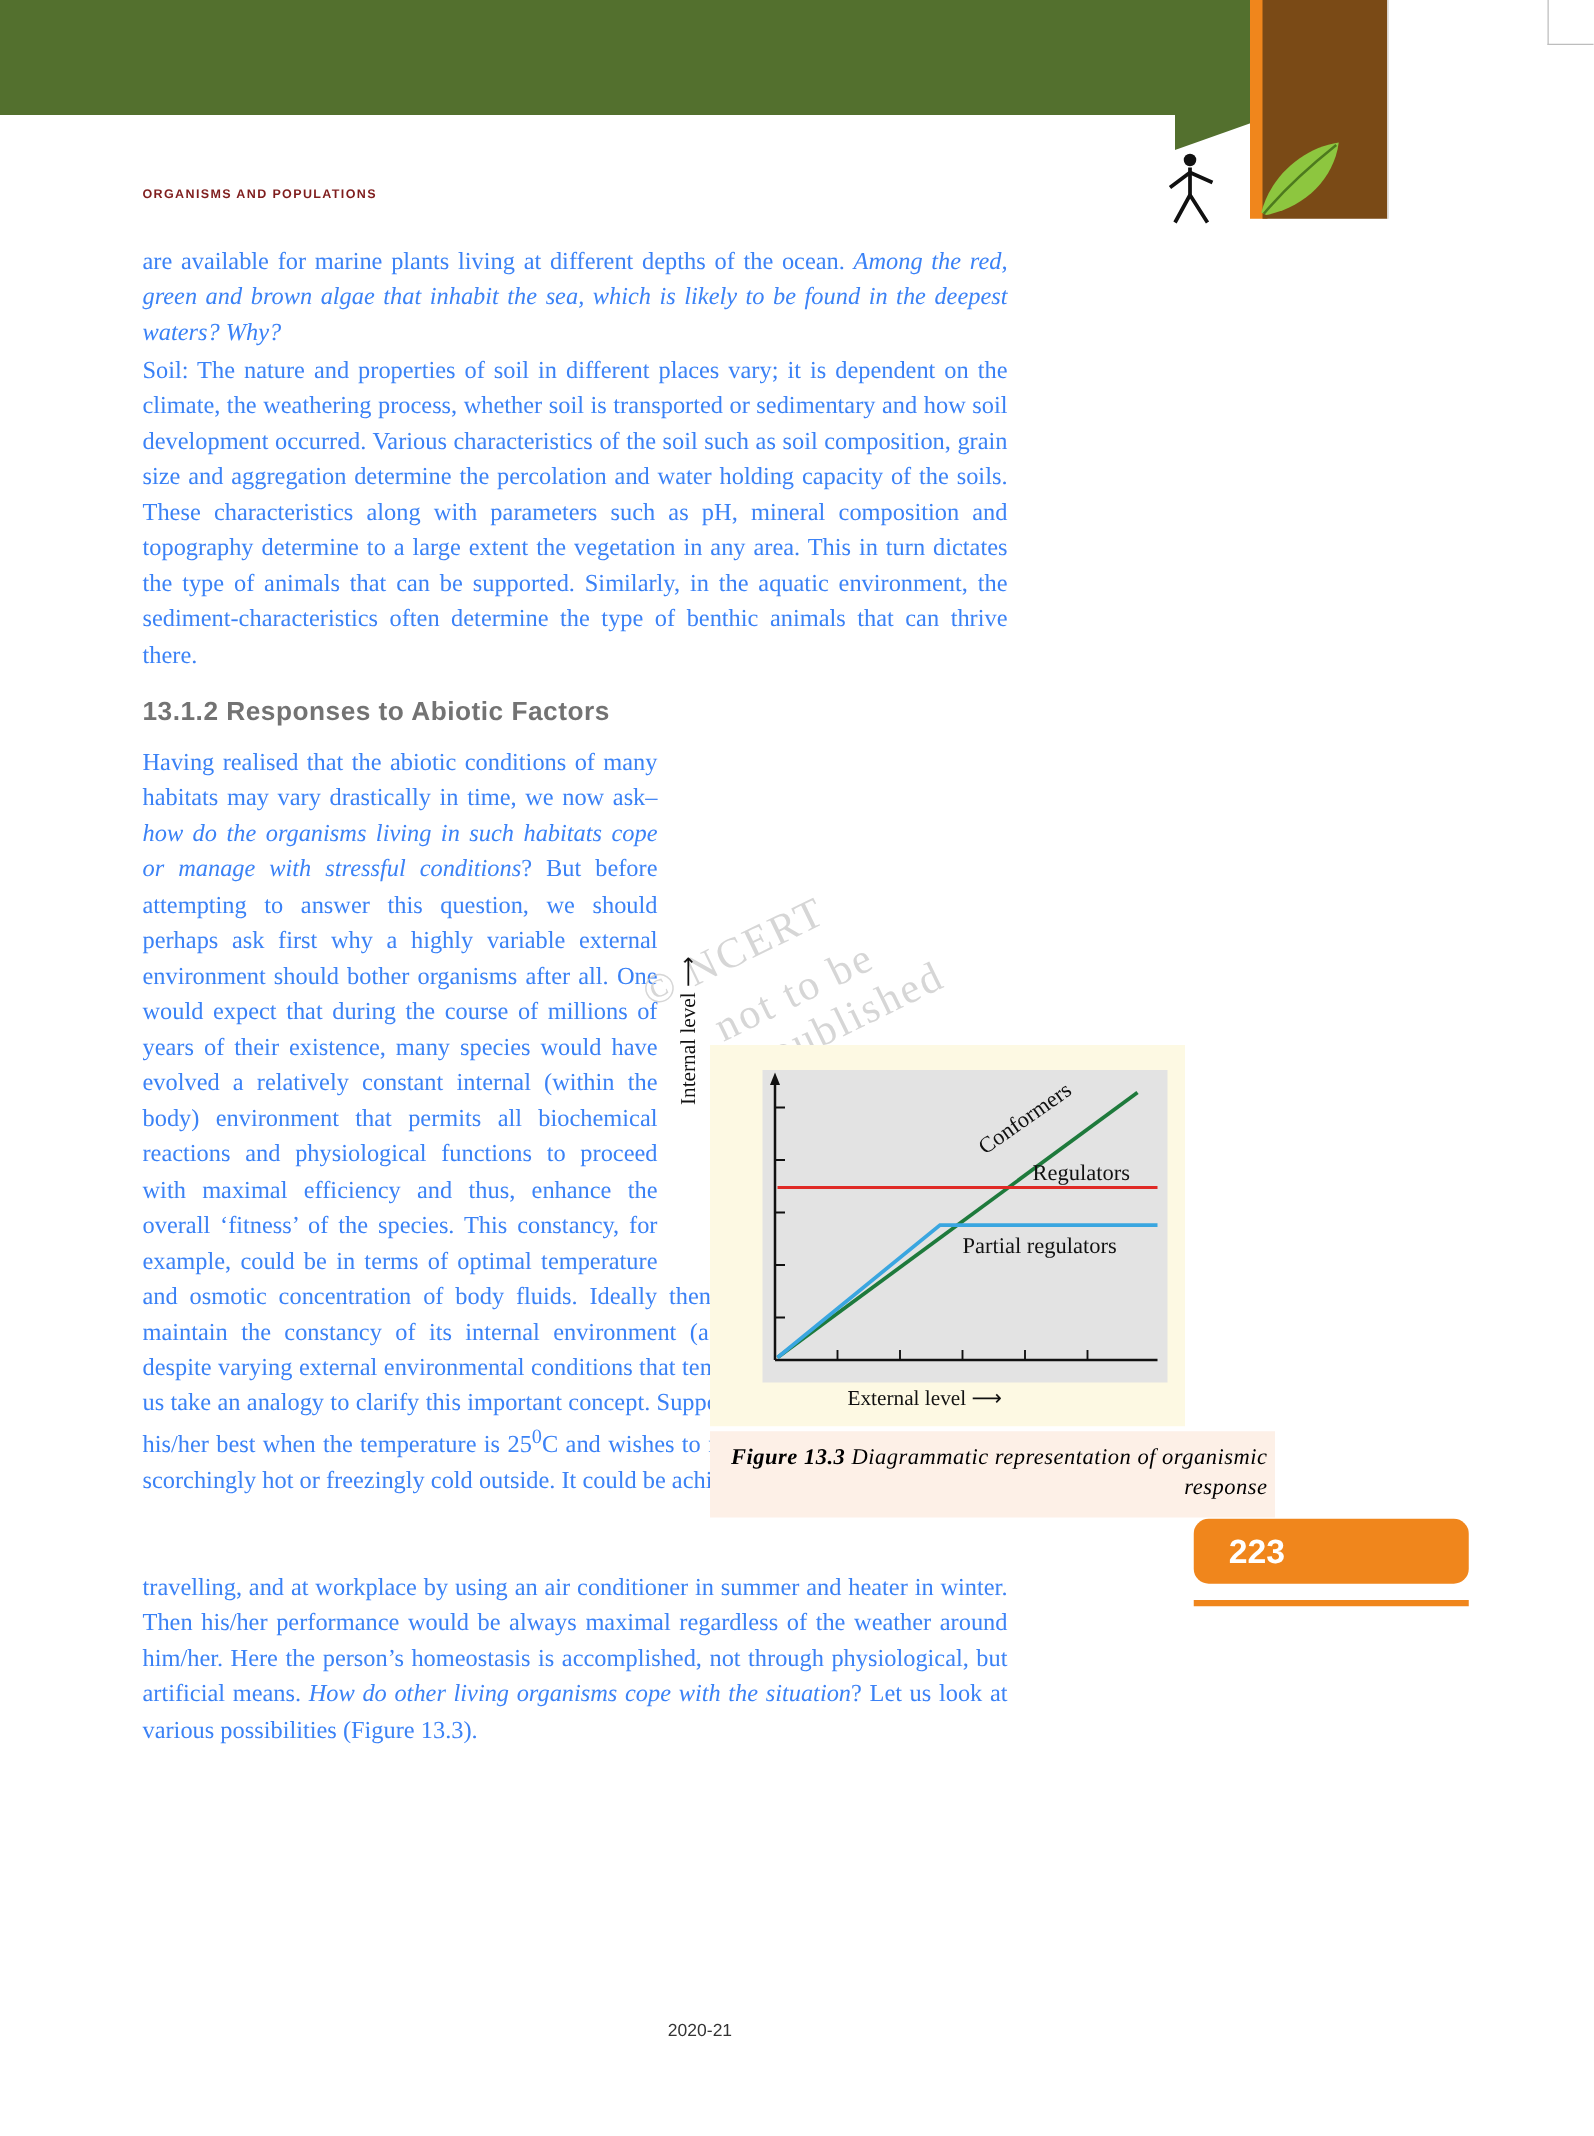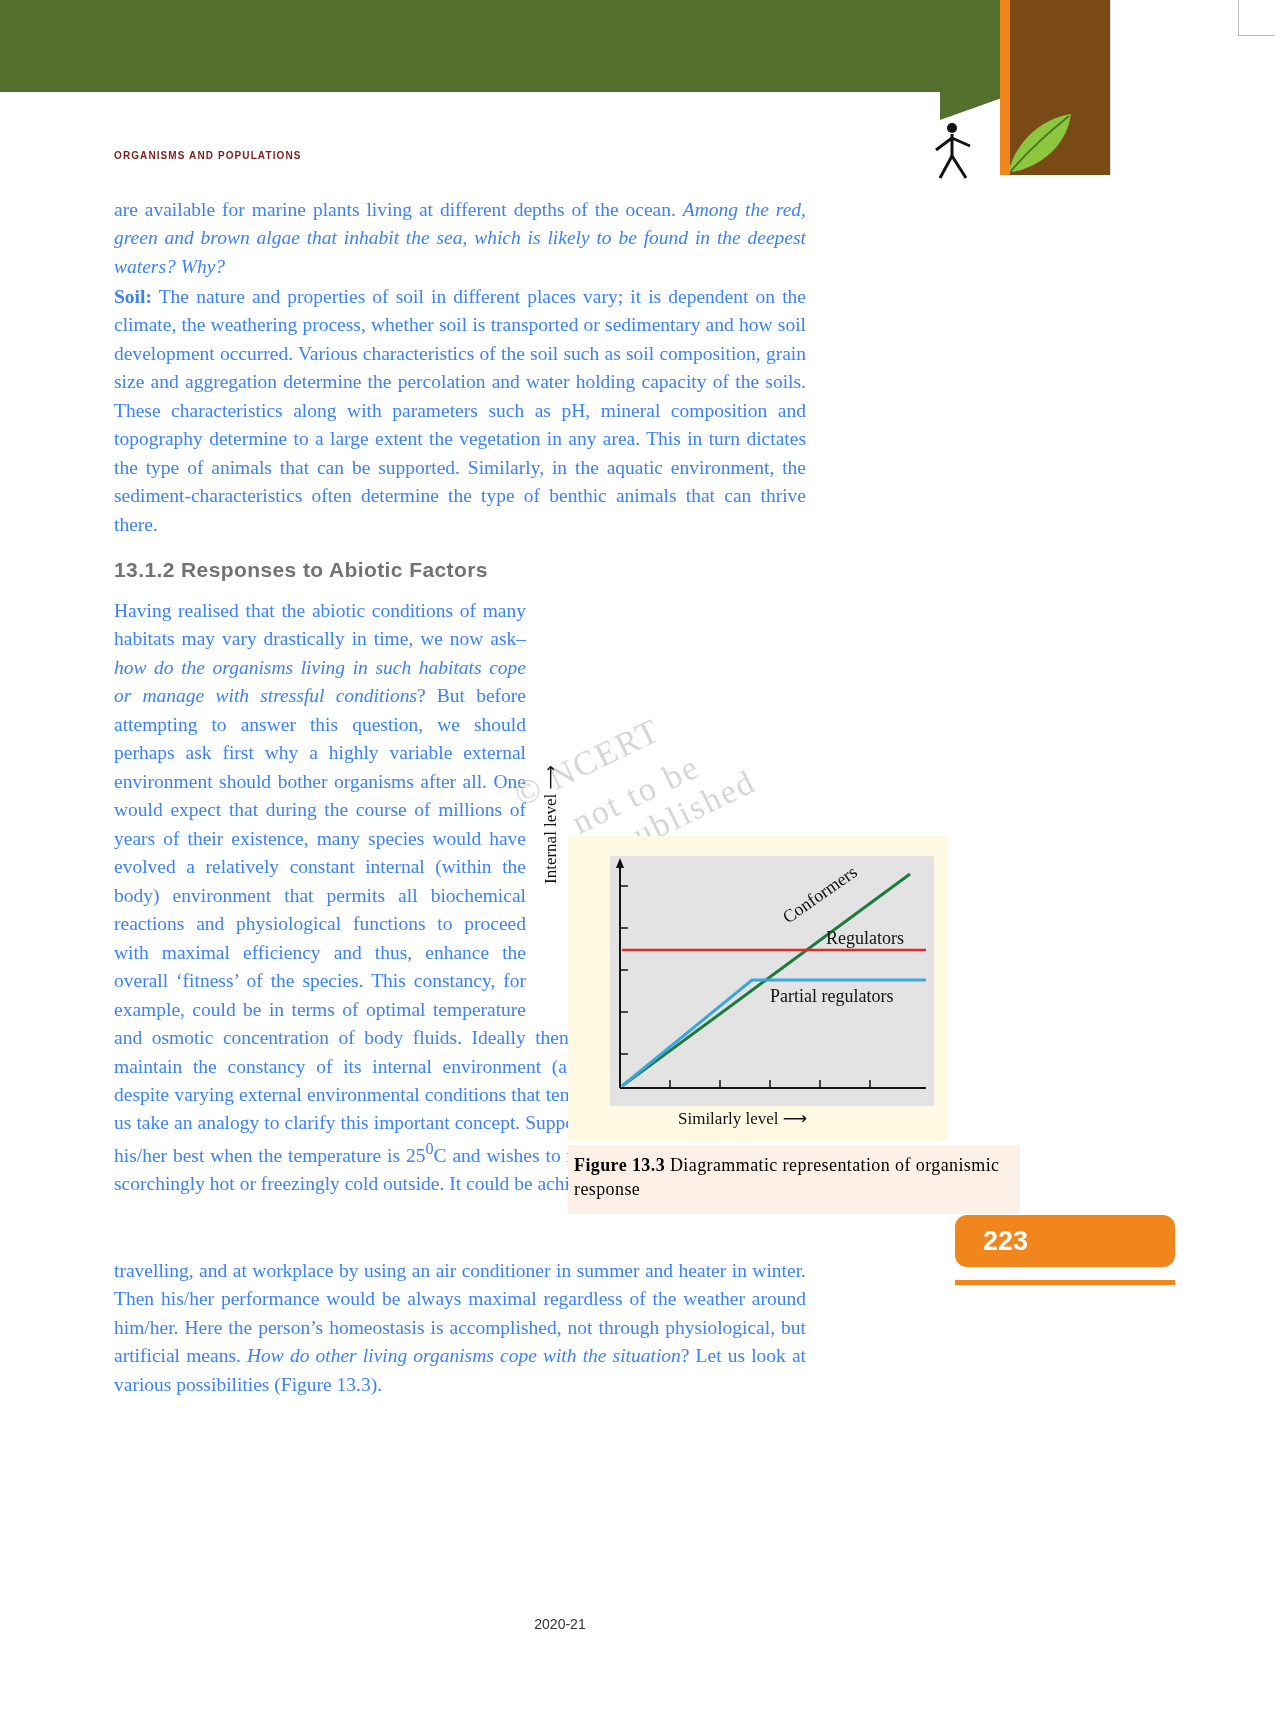--- a/index.html
+++ b/index.html
@@ -88,21 +88,21 @@
     position: absolute;
     left: 114px;
     width: 692px;
     font-size: 19.5px;
     line-height: 1.46;
     color: #3b82f6;
     text-align: justify;
   }
   .col p { margin: 0 0 2px 0; }
   .it { font-style: italic; }
-  .bd { font-weight: bold; }
+  .bd { font-weight: normal; }
 
   #para-1 { top: 196px; }
   #para-2 { top: 283px; }
 
   .section-head {
     position: absolute;
     left: 114px; top: 558px;
     font-family: "Liberation Sans", sans-serif;
     font-weight: bold;
     font-size: 21px;
@@ -176,25 +176,26 @@
     color: #111;
   }
   .arrow-line { display: inline-block; }
   .caption {
     position: absolute;
     left: 568px; top: 1145px;
     width: 452px;
     background: #fdf0e7;
     padding: 8px 6px 12px 6px;
     box-sizing: border-box;
-    text-align: left;
+    text-align: right;
     font-size: 18px;
     line-height: 1.35;
     letter-spacing: 0.4px;
     z-index: 6;
+    font-style: italic;
   }
   .caption b { font-weight: bold; }
 
   
   .page-tab {
     position: absolute;
     left: 955px; top: 1215px;
     width: 220px; height: 52px;
     background: #f0861c;
     border-radius: 12px;
@@ -312,21 +313,21 @@
 
       <text x="178" y="68" transform="rotate(-35 178 68)" font-family="Liberation Serif, serif" font-size="18" fill="#111">Conformers</text>
       <text x="216" y="88" font-family="Liberation Serif, serif" font-size="18" fill="#111">Regulators</text>
       <text x="160" y="146" font-family="Liberation Serif, serif" font-size="18" fill="#111">Partial regulators</text>
     </svg>
   </div>
   <div class="y-axis-label">
     <span>Internal level</span> <span class="arrow-line">⟶</span>
   </div>
   <div class="x-axis-label">
-    <span>Similarly level</span> <span class="arrow-line">⟶</span>
+    <span>External level</span> <span class="arrow-line">⟶</span>
   </div>
 </div>
 
 <div class="caption">
   <b>Figure 13.3</b><span> Diagrammatic representation of organismic response</span>
 </div>
 
 <div class="page-tab">
   <div class="page-tab-num">223</div>
 </div>

